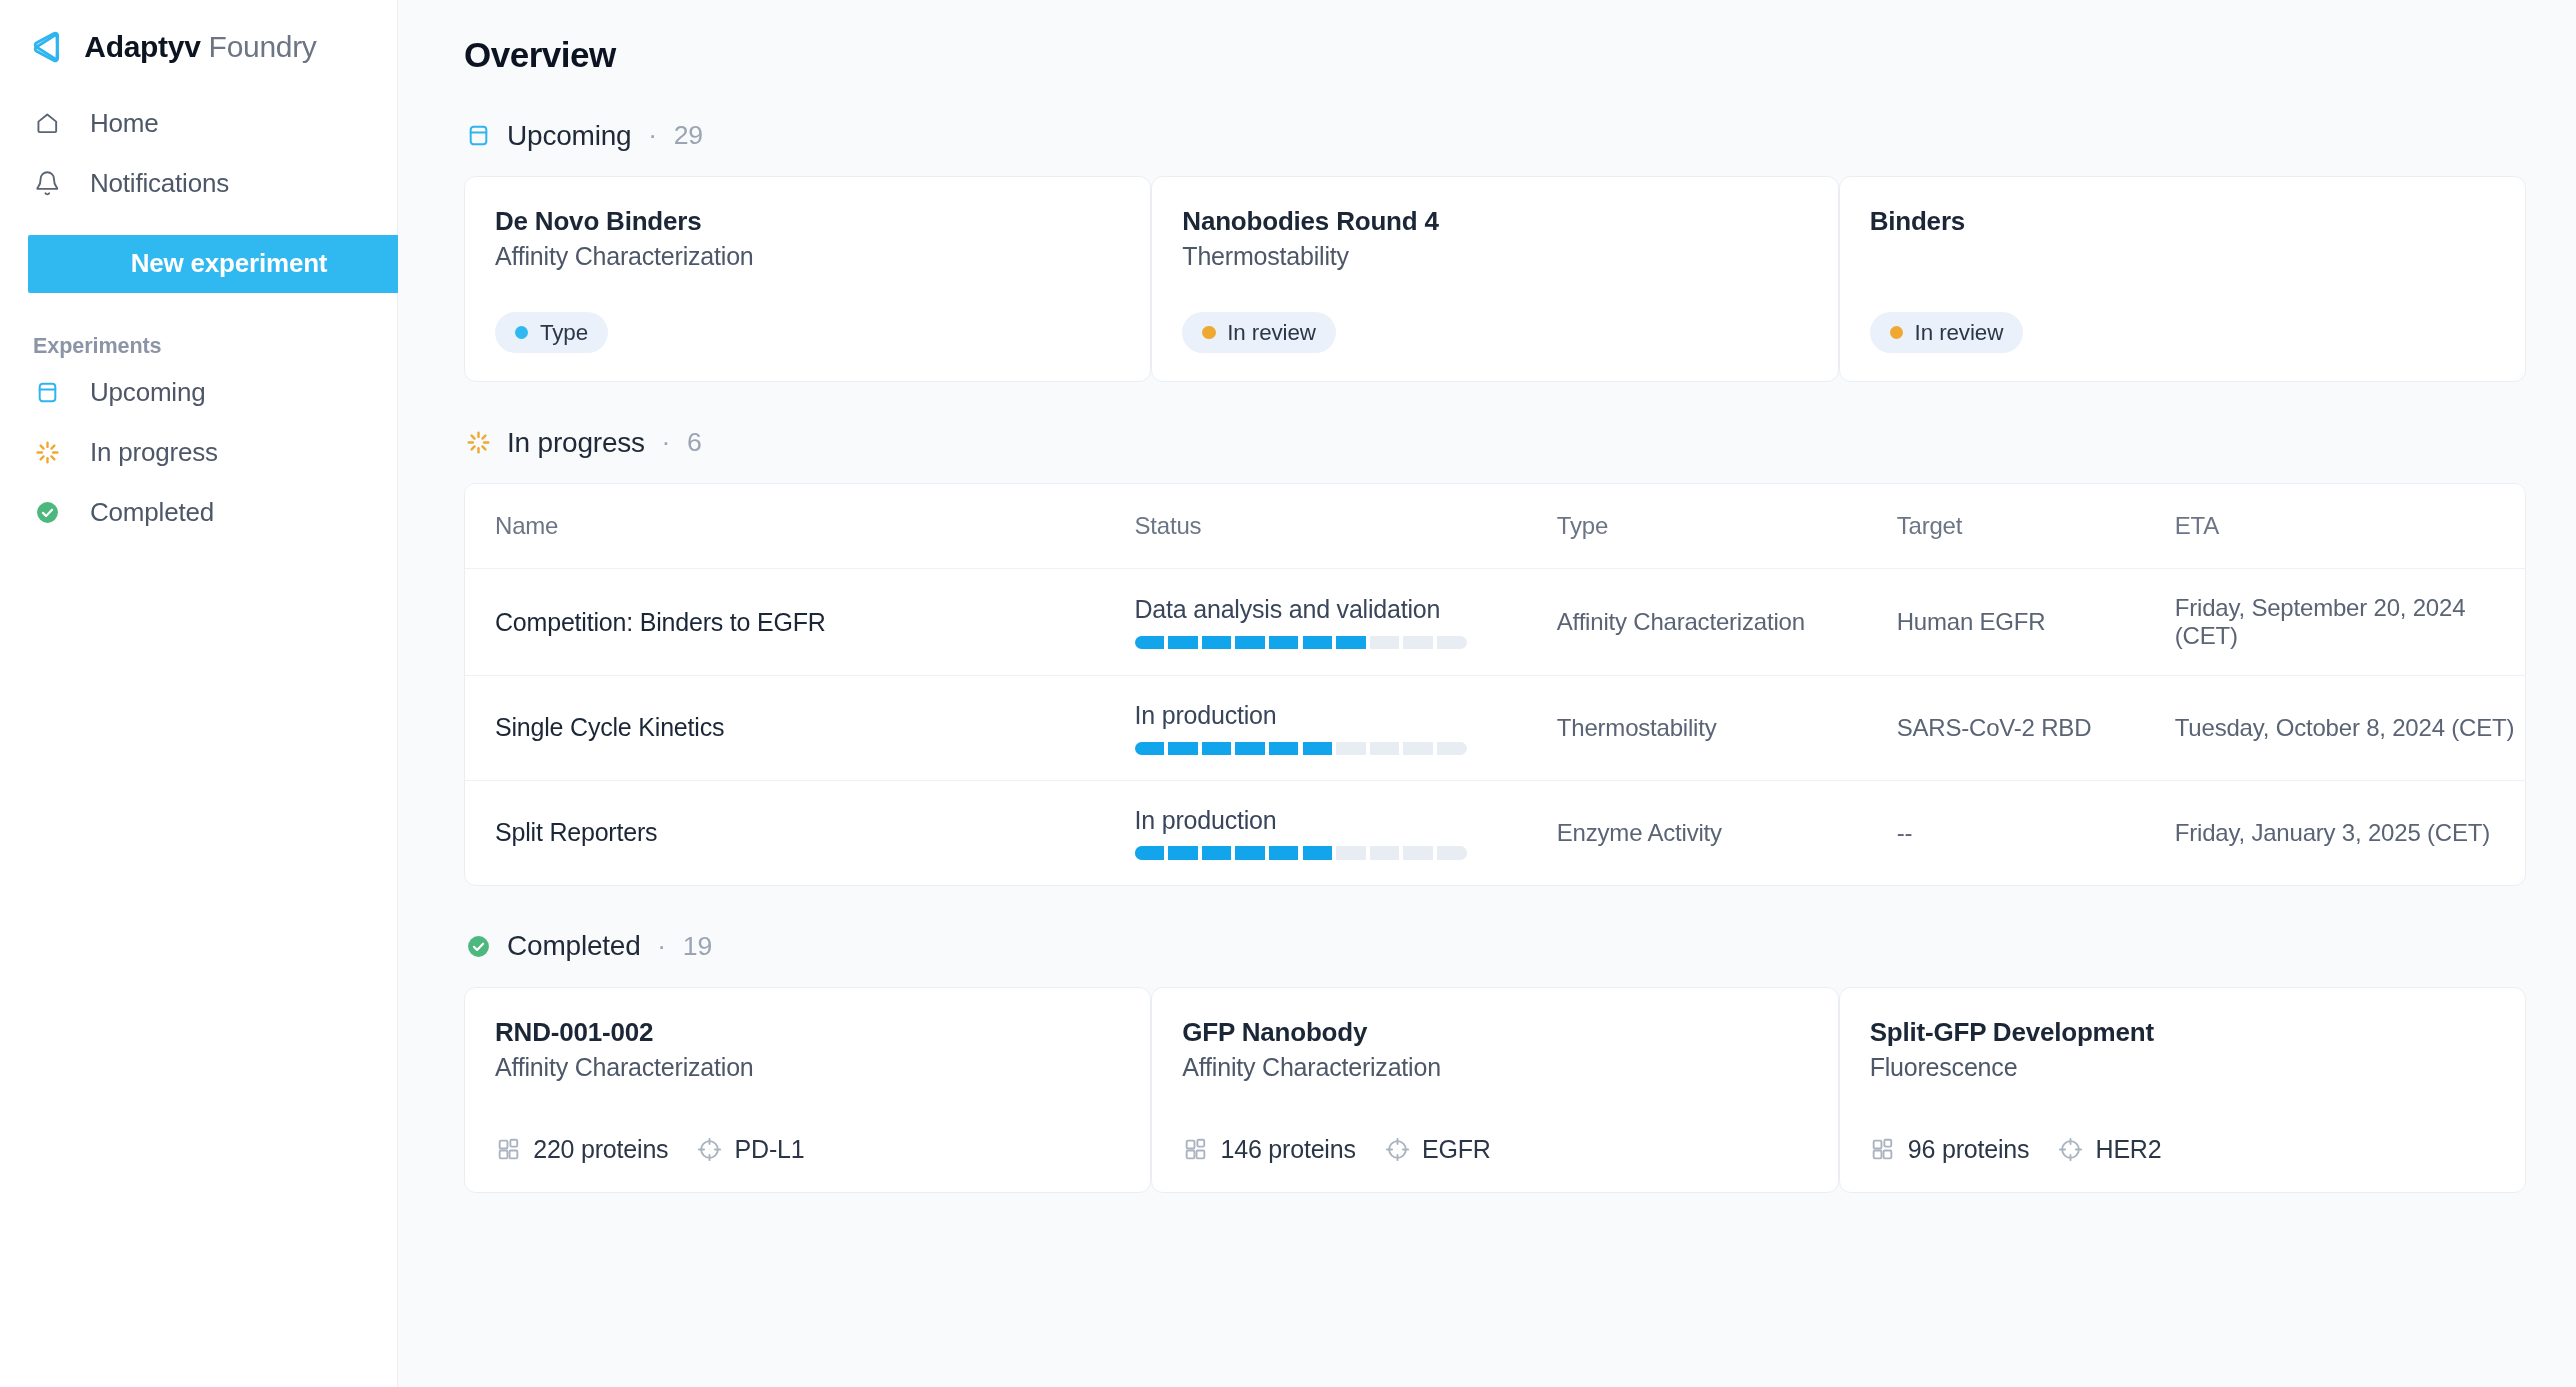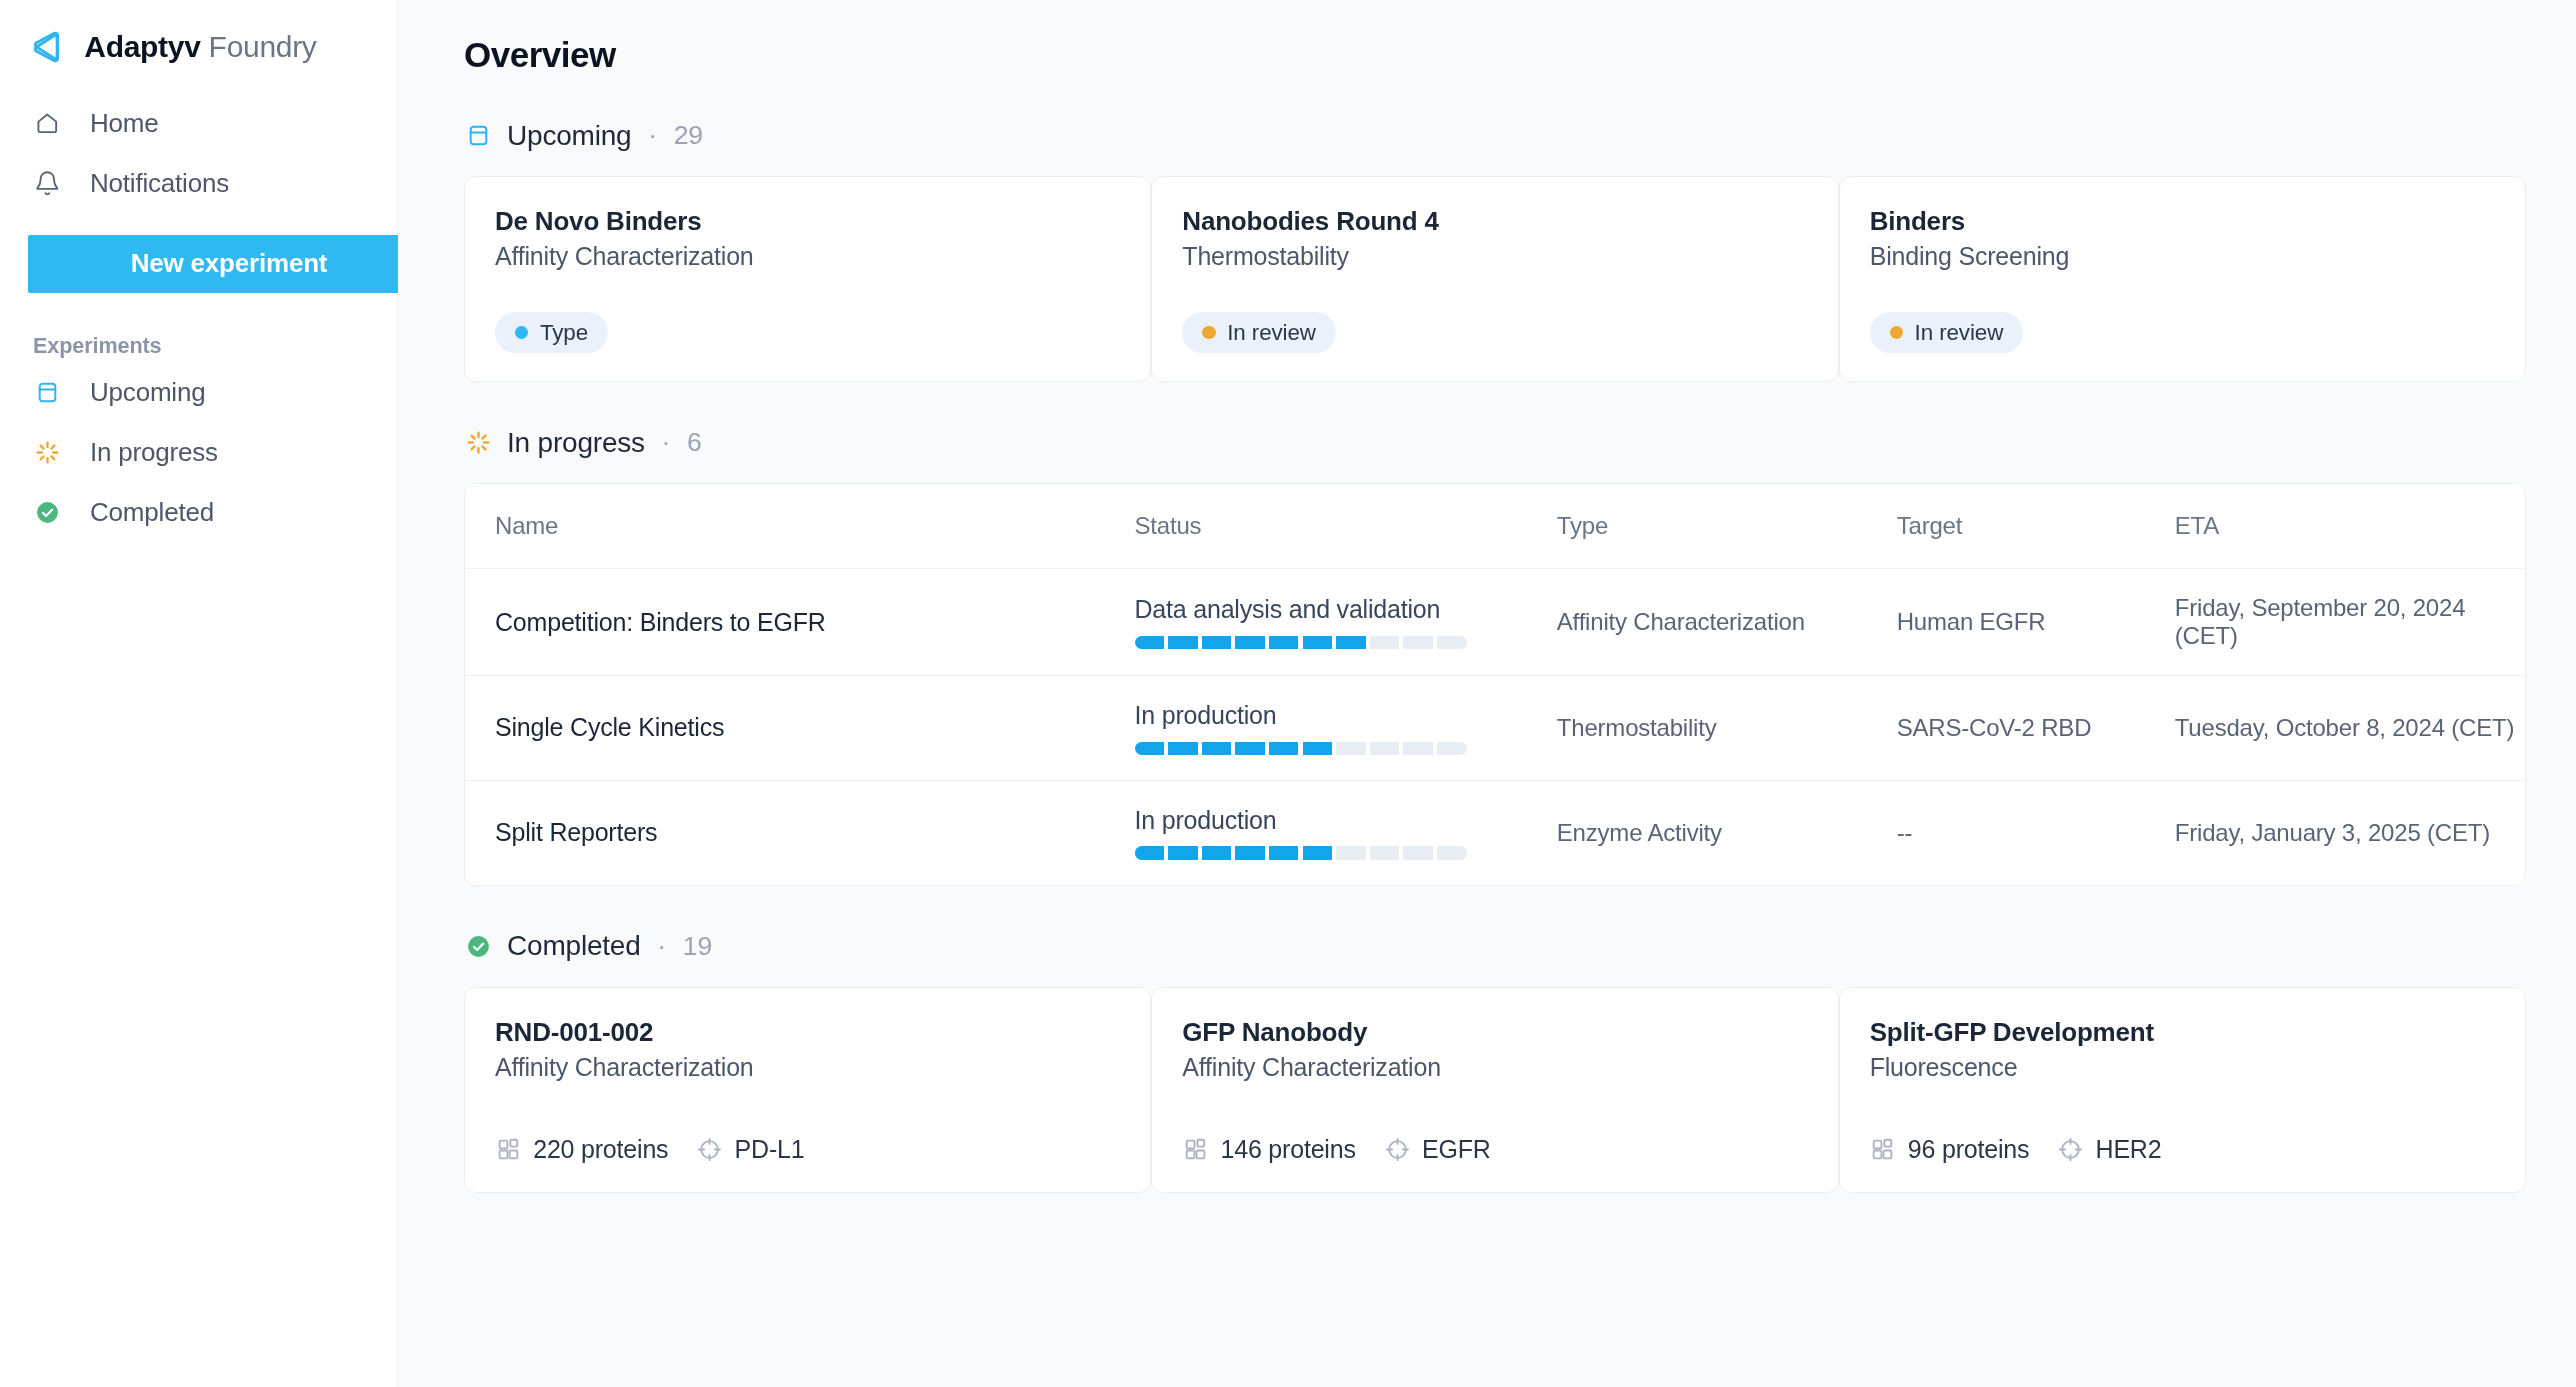--- a/index.html
+++ b/index.html
@@ -321,21 +321,20 @@
         <div class="card-foot">
           <span class="badge">
             <span class="dot" style="background:#efa832"></span>
             <span>In review</span>
           </span>
         </div>
       </div>
 
       <div class="exp-card">
         <div class="card-name">Binders</div>
-        <div class="card-type">Binding Screening</div>
         <div class="card-foot">
           <span class="badge">
             <span class="dot" style="background:#efa832"></span>
             <span>In review</span>
           </span>
         </div>
       </div>
 
     </div>
 

